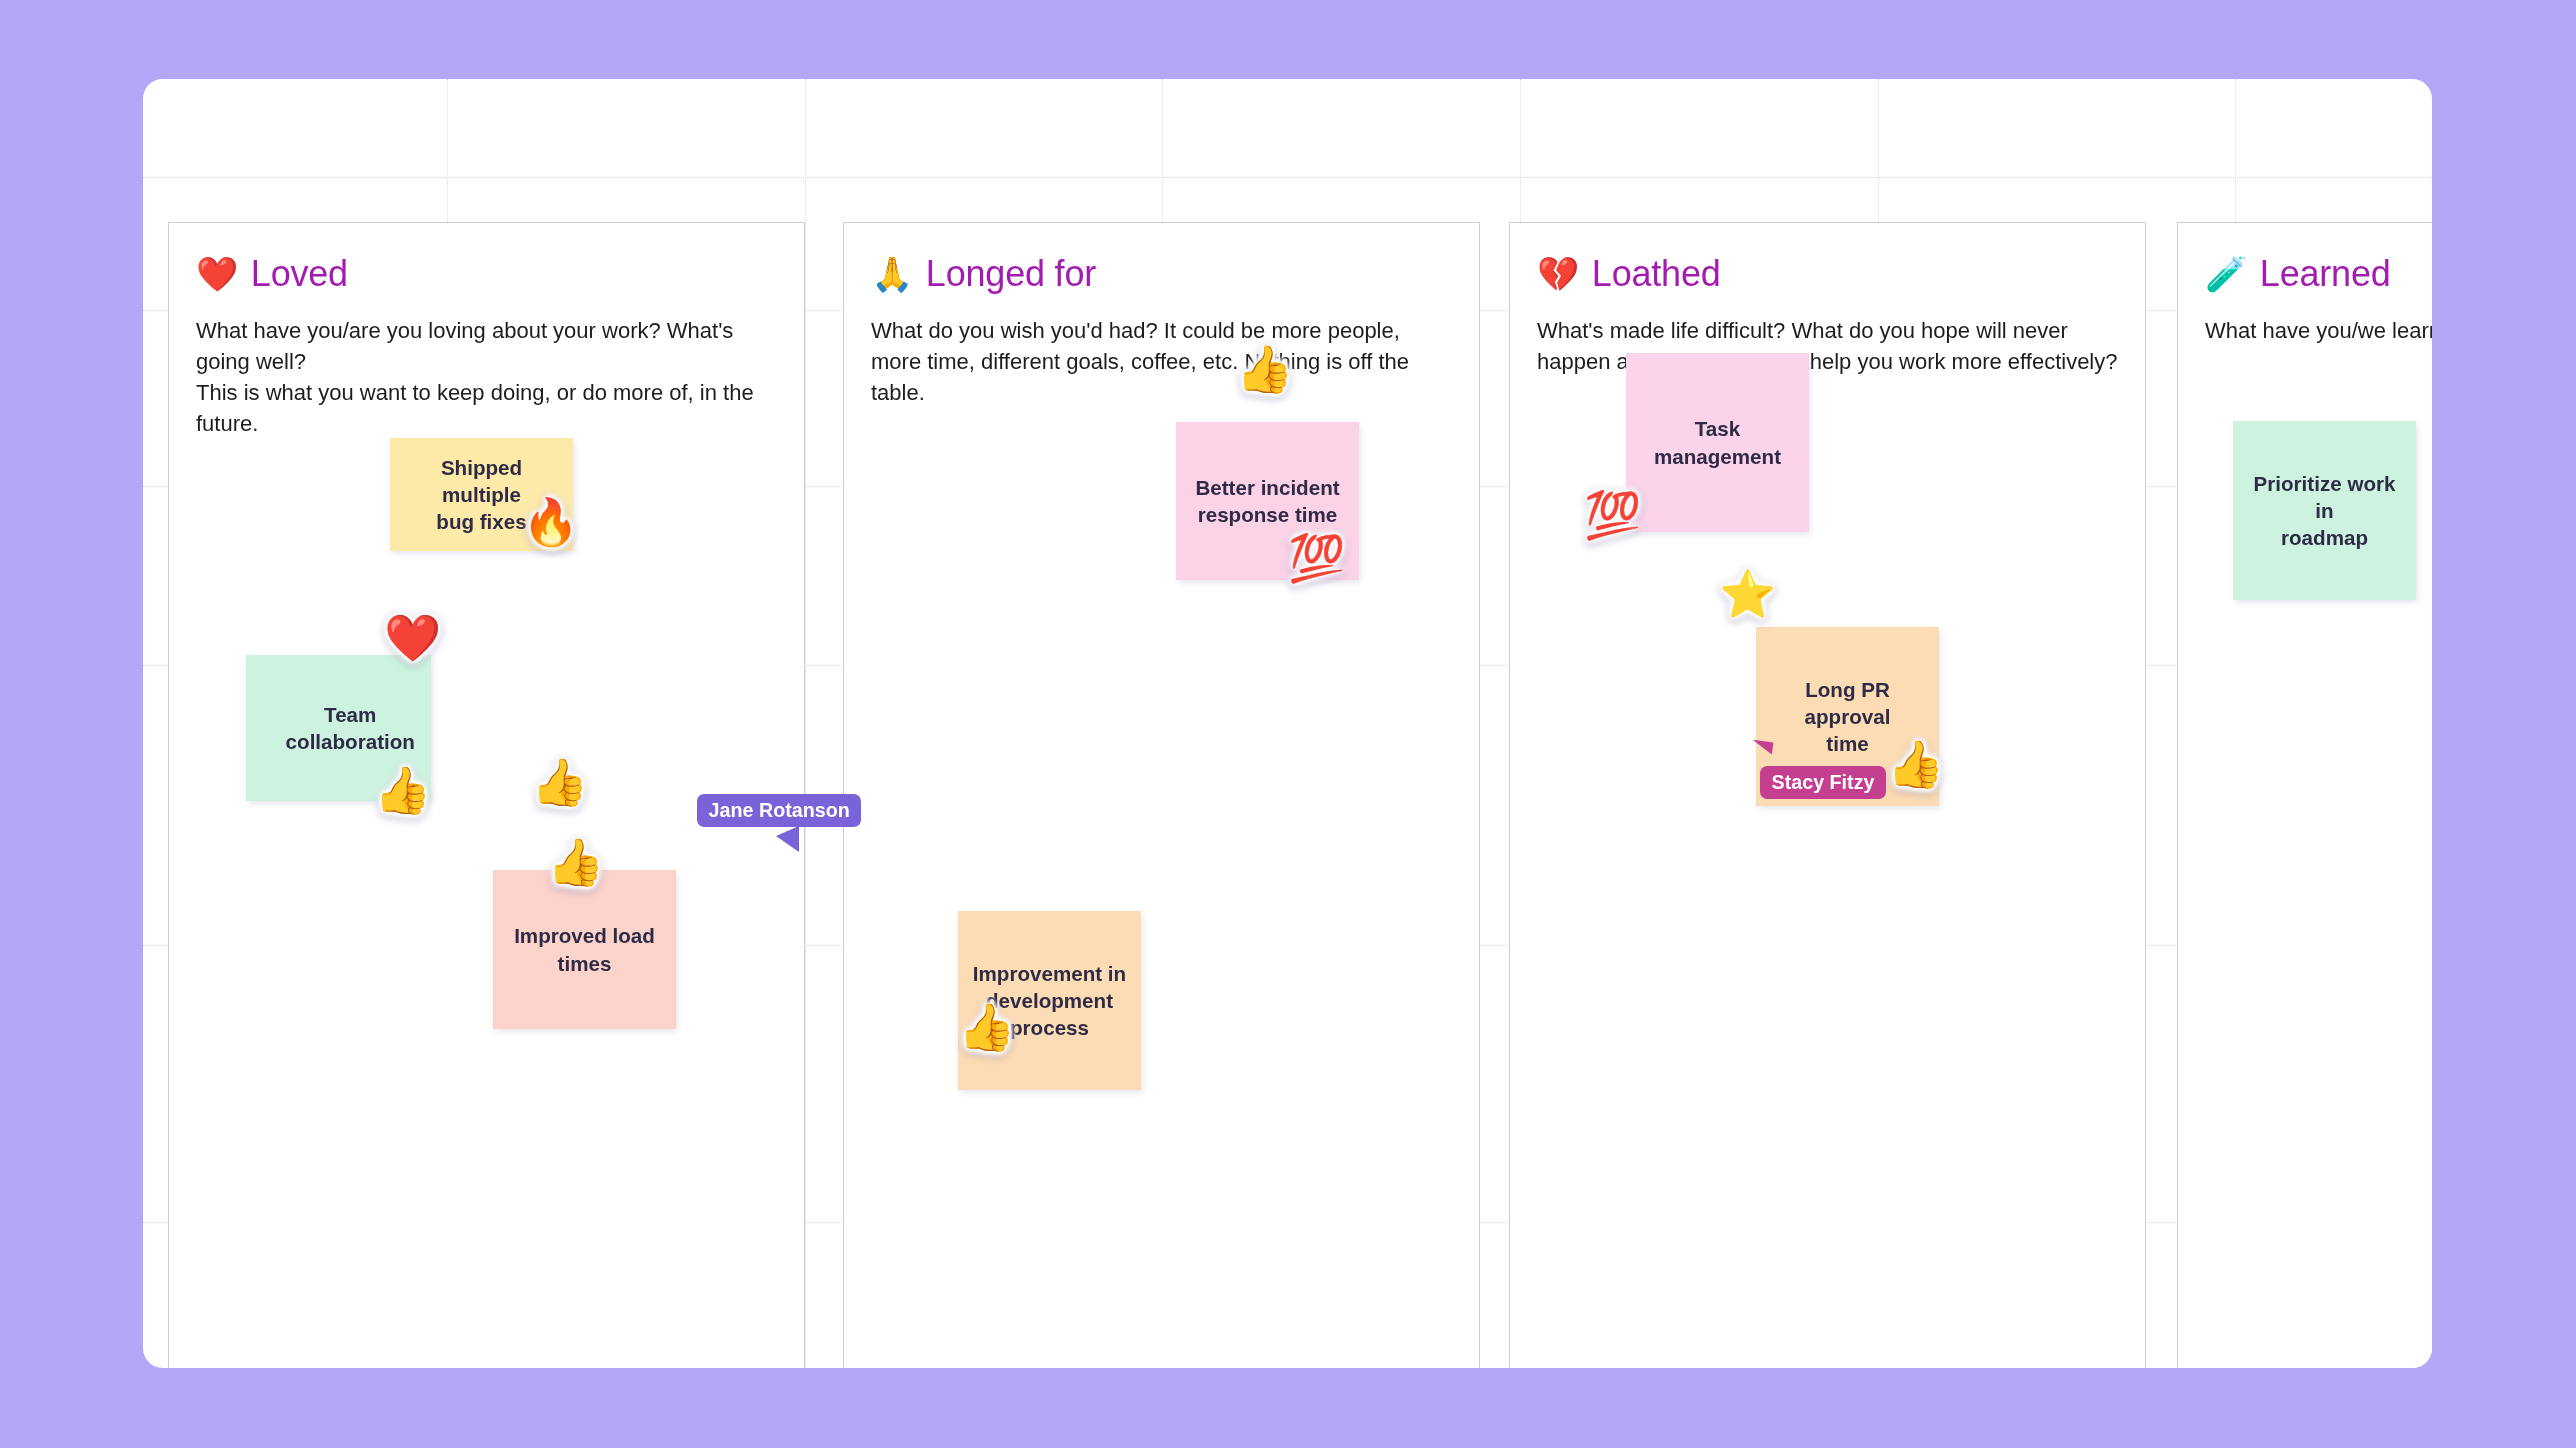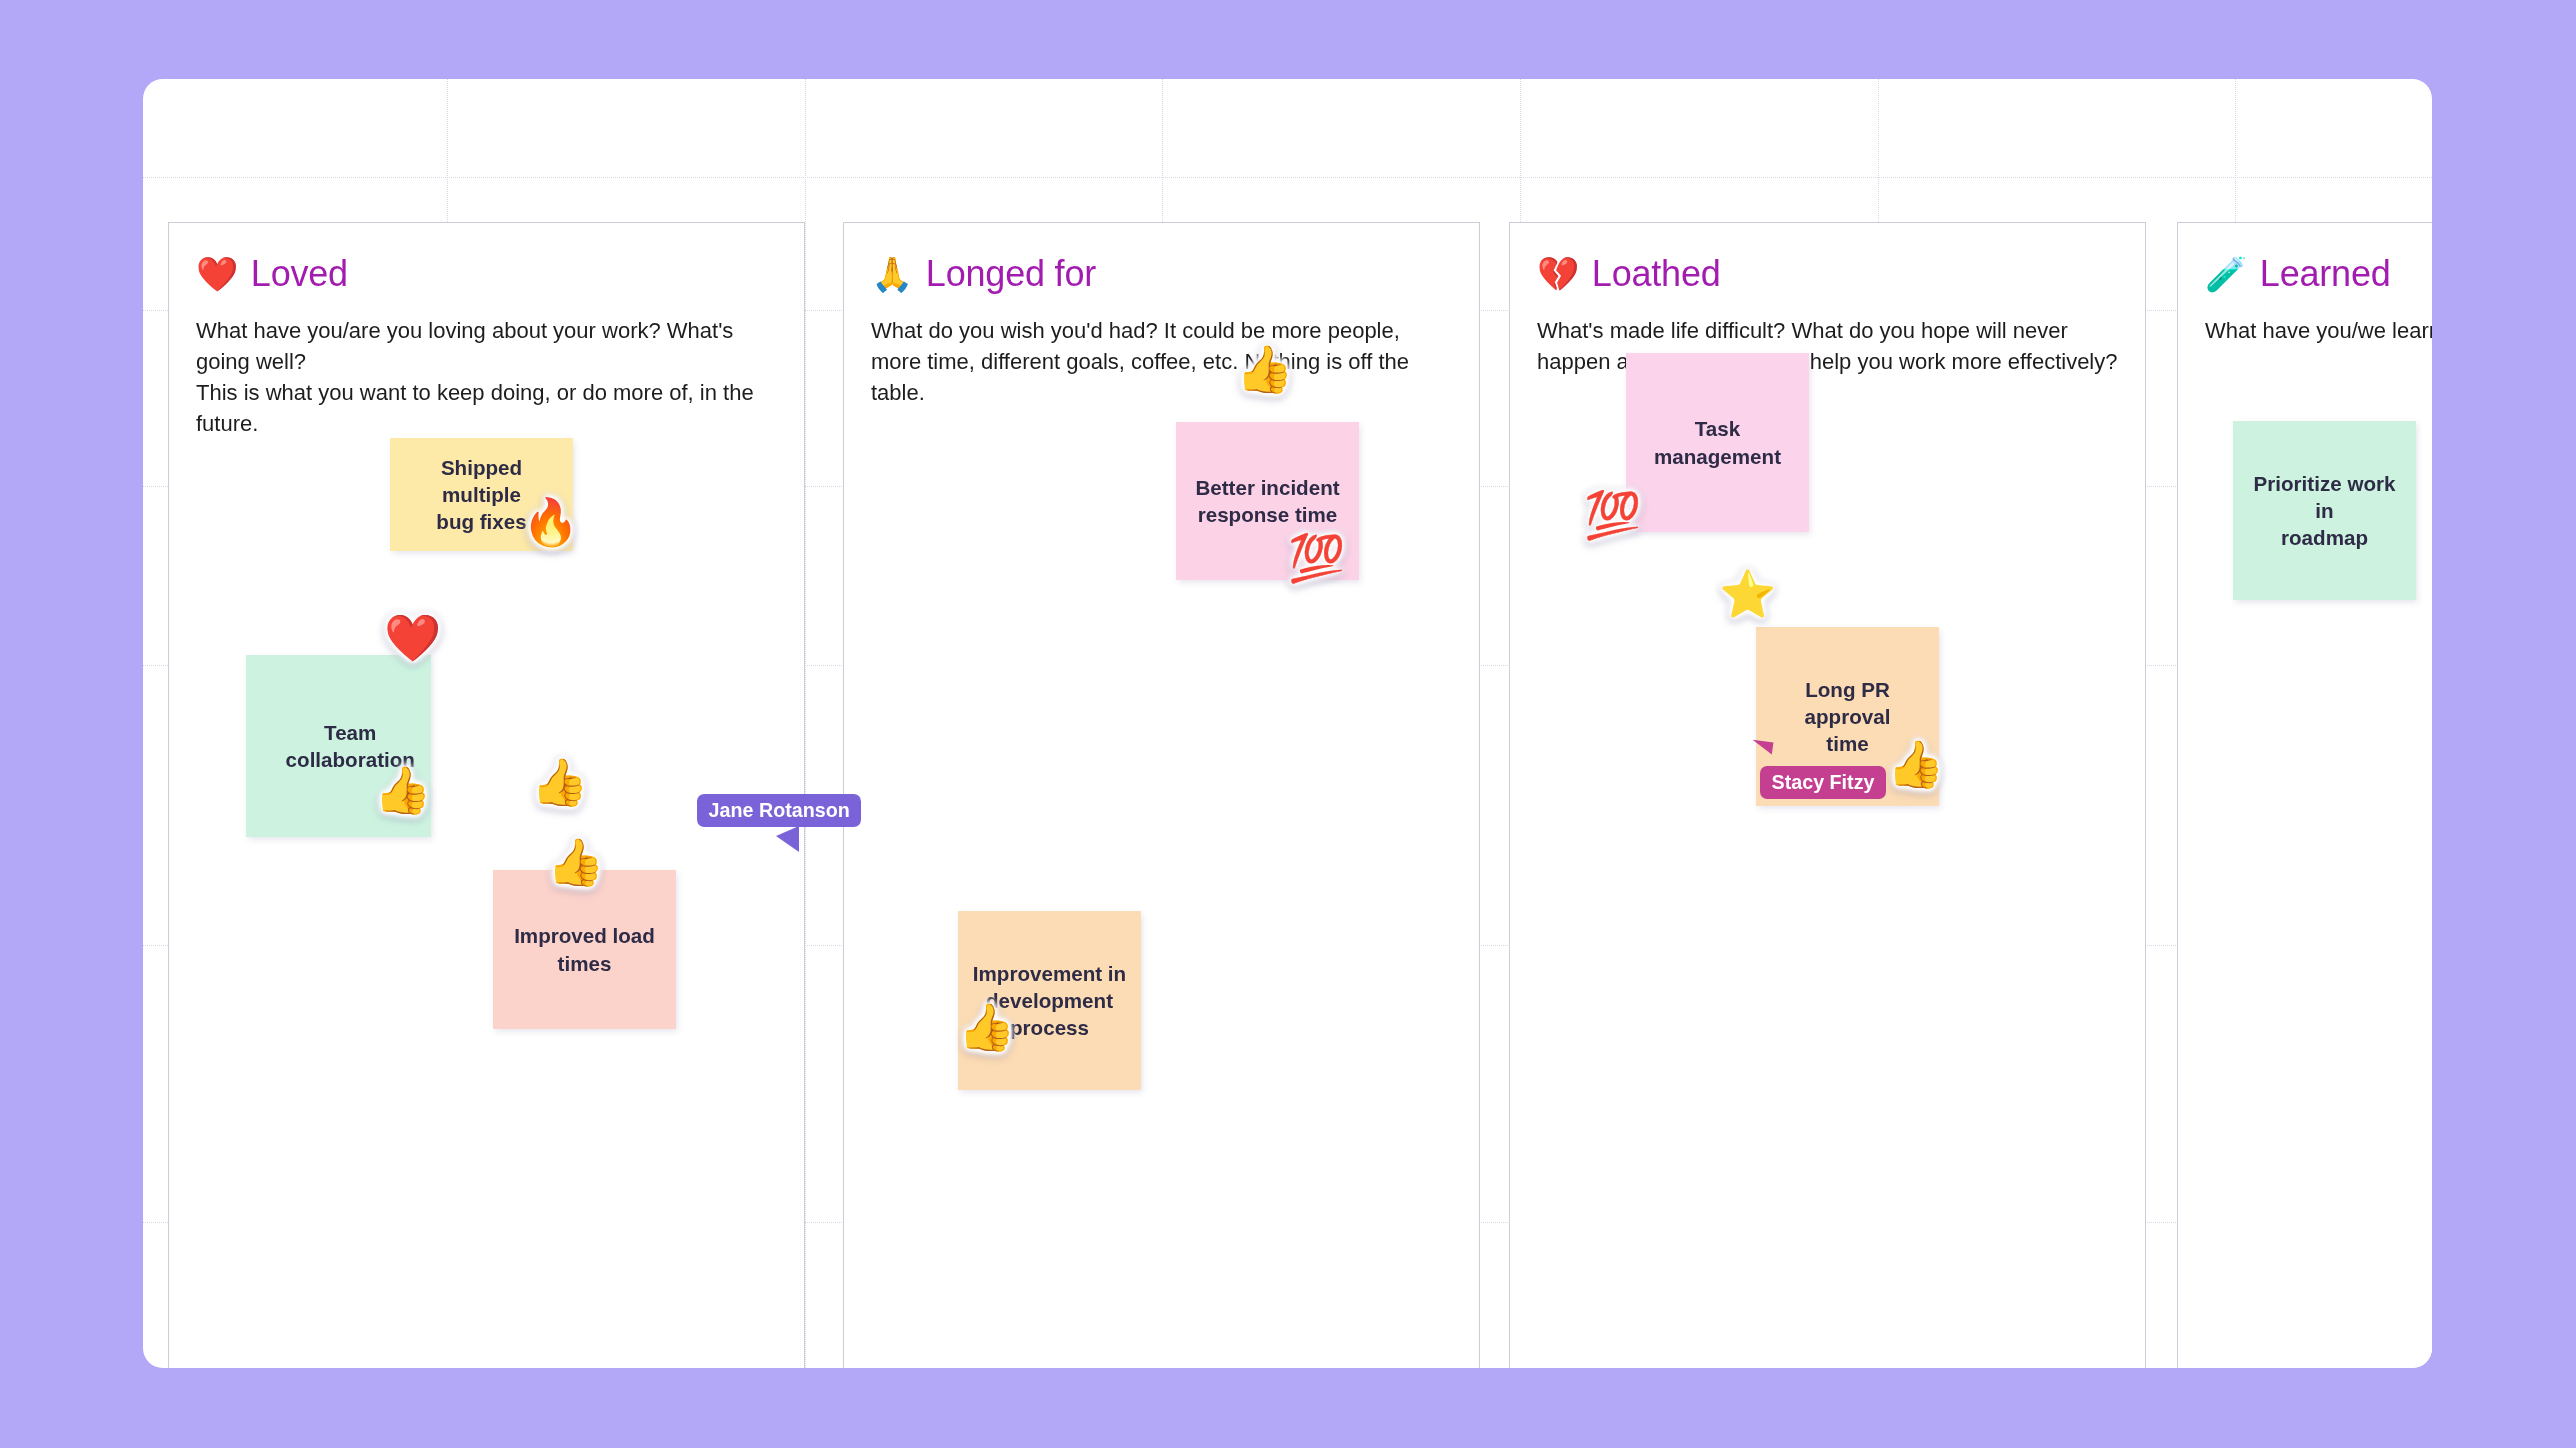--- a/index.html
+++ b/index.html
@@ -141,21 +141,21 @@
       <span class="column-emoji">🧪</span>
       <span class="column-title">Learned</span>
     </div>
     <div class="column-prompt">What have you/we learned from our mistakes?</div>
   </div>
 
   <div class="sticky-note" style="left:247px; top:359px; width:183px; height:113px; background:#fde9a8;">
     <span class="note-text">Shipped multiple
 bug fixes</span>
   </div>
-  <div class="sticky-note" style="left:103px; top:576px; width:185px; height:182px; background:#cdf3e0;padding-left:36px;">
+  <div class="sticky-note" style="left:103px; top:576px; width:185px; height:146px; background:#cdf3e0;padding-left:36px;">
     <span class="note-text">Team collaboration</span>
   </div>
   <div class="sticky-note" style="left:350px; top:791px; width:183px; height:159px; background:#fbd3cb;">
     <span class="note-text">Improved load
 times</span>
   </div>
 
   <div class="sticky-note" style="left:1033px; top:343px; width:183px; height:158px; background:#fcd2e7;">
     <span class="note-text">Better incident
 response time</span>

